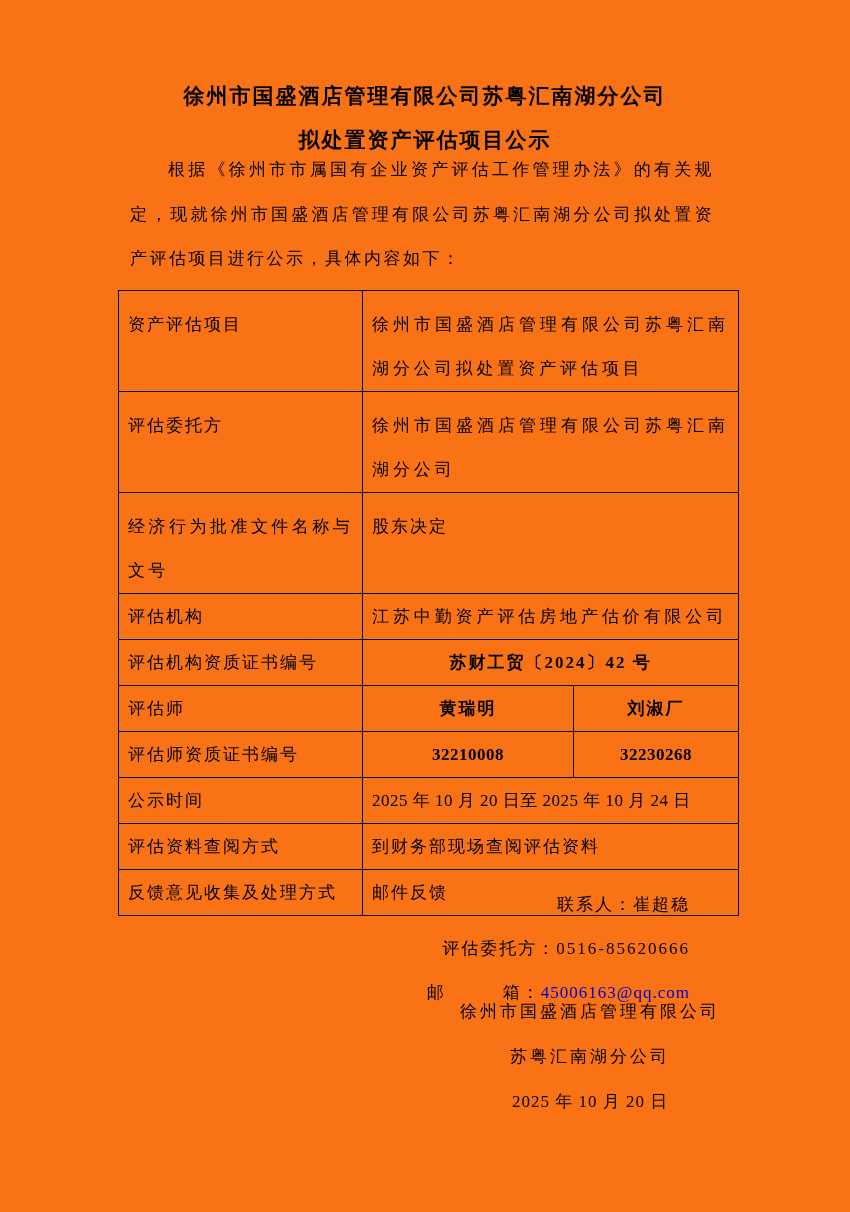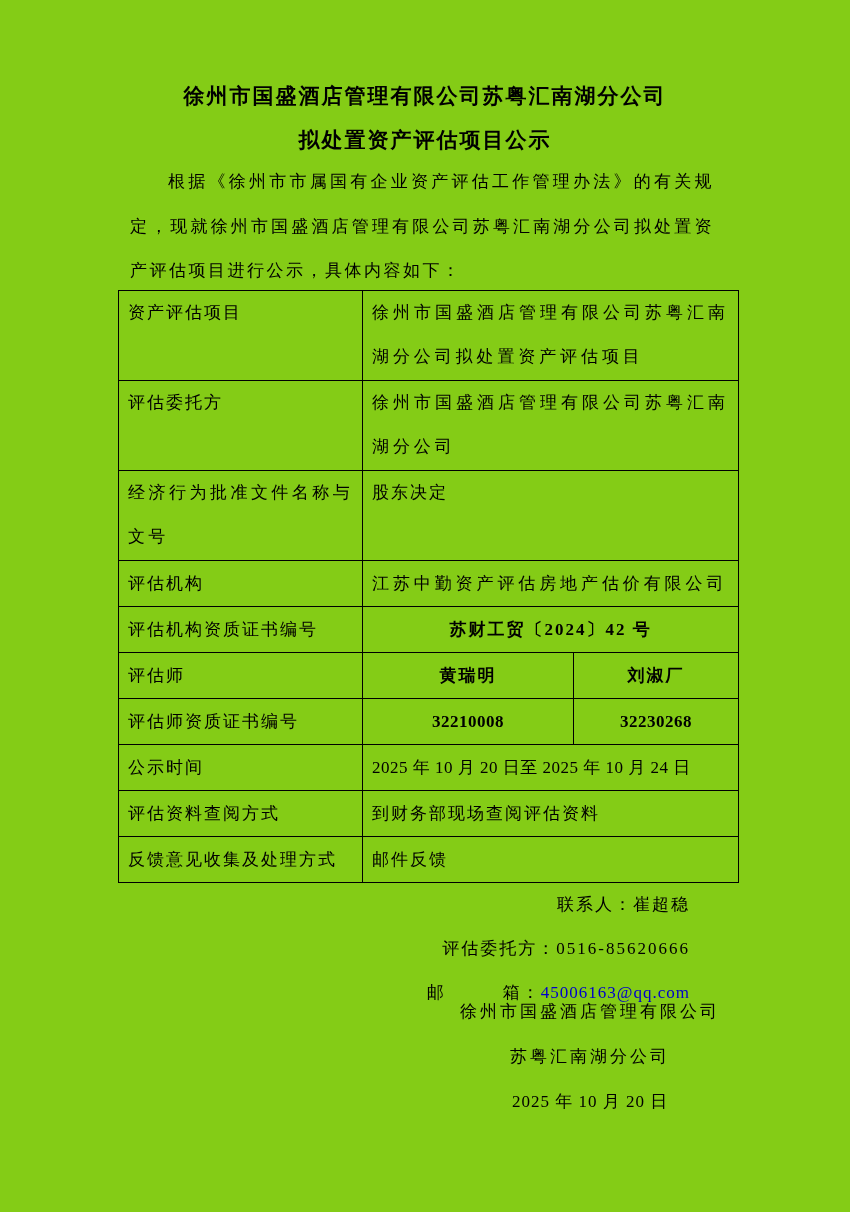--- a/index.html
+++ b/index.html
@@ -1,41 +1,41 @@
 <!DOCTYPE html>
 <html><head>
 <meta charset="utf-8">
 <style>
   * { margin: 0; padding: 0; box-sizing: border-box; }
   html, body { background: #e8e8e8; }
   .page {
     position: relative;
     width: 850px;
     height: 1212px;
-    background: #84cc16;
+    background: #f97316;
     margin: 0 auto;
     font-family: "Liberation Serif", serif;
     color: #000000;
     overflow: hidden;
   }
   .doc-title {
     position: absolute;
     top: 74px;
     left: 0;
     width: 100%;
     text-align: center;
     font-family: "Liberation Sans", sans-serif;
     font-size: 21px;
     font-weight: bold;
     line-height: 44px;
     letter-spacing: 2px;
   }
   .intro {
     position: absolute;
-    top: 160px;
+    top: 148px;
     left: 130px;
     width: 584px;
     font-size: 17px;
     line-height: 44.5px;
     letter-spacing: 2.5px;
     text-indent: 38px;
     text-align: justify;
   }
   table.info-table {
     position: absolute;
@@ -50,21 +50,21 @@
     border: 1px solid #000000;
     padding: 0 9px;
     vertical-align: middle;
     letter-spacing: 2px;
     overflow: hidden;
   }
   .info-table tr.r-multi { height: 90px; }
   .info-table tr.r-single { height: 46px; }
   .info-table td.multi {
     vertical-align: top;
-    padding-top: 0;
+    padding-top: 12px;
     line-height: 44px;
     font-family: Liberation Serif, serif;
   }
   .info-table td.just  { text-align: justify; letter-spacing: 3.9px; }
   .info-table td.justl { text-align: justify; letter-spacing: 3.2px; }
   .info-table td.center { text-align: center; font-weight: bold; }
   .info-table td.tight { letter-spacing: 0.5px; }
   .contacts {
     position: absolute;
     top: 883px;

